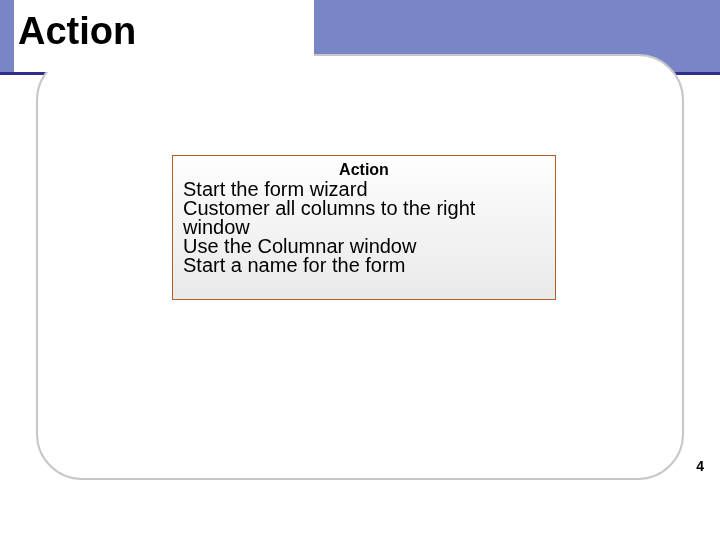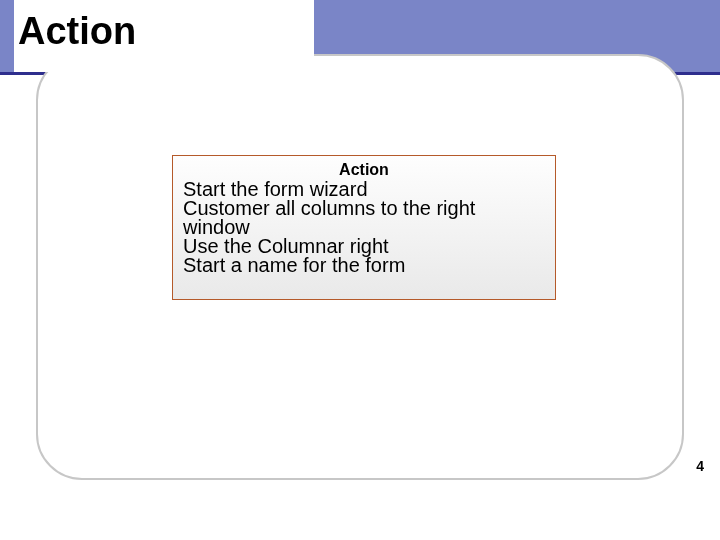--- a/index.html
+++ b/index.html
@@ -102,20 +102,20 @@
   <div class="rounded-frame"></div>
 
   <div class="title-mask"></div>
   <div class="slide-title">Action</div>
 
   <div class="action-box">
     <div class="action-box-title">Action</div>
     <div class="action-list">
       <div>Start the form wizard</div>
       <div>Customer all columns to the right window</div>
-      <div>Use the Columnar right</div>
+      <div>Use the Columnar window</div>
       <div>Start a name for the form</div>
     </div>
   </div>
 
   <div class="page-number">4</div>
 
 </div>
 
 </body></html>

